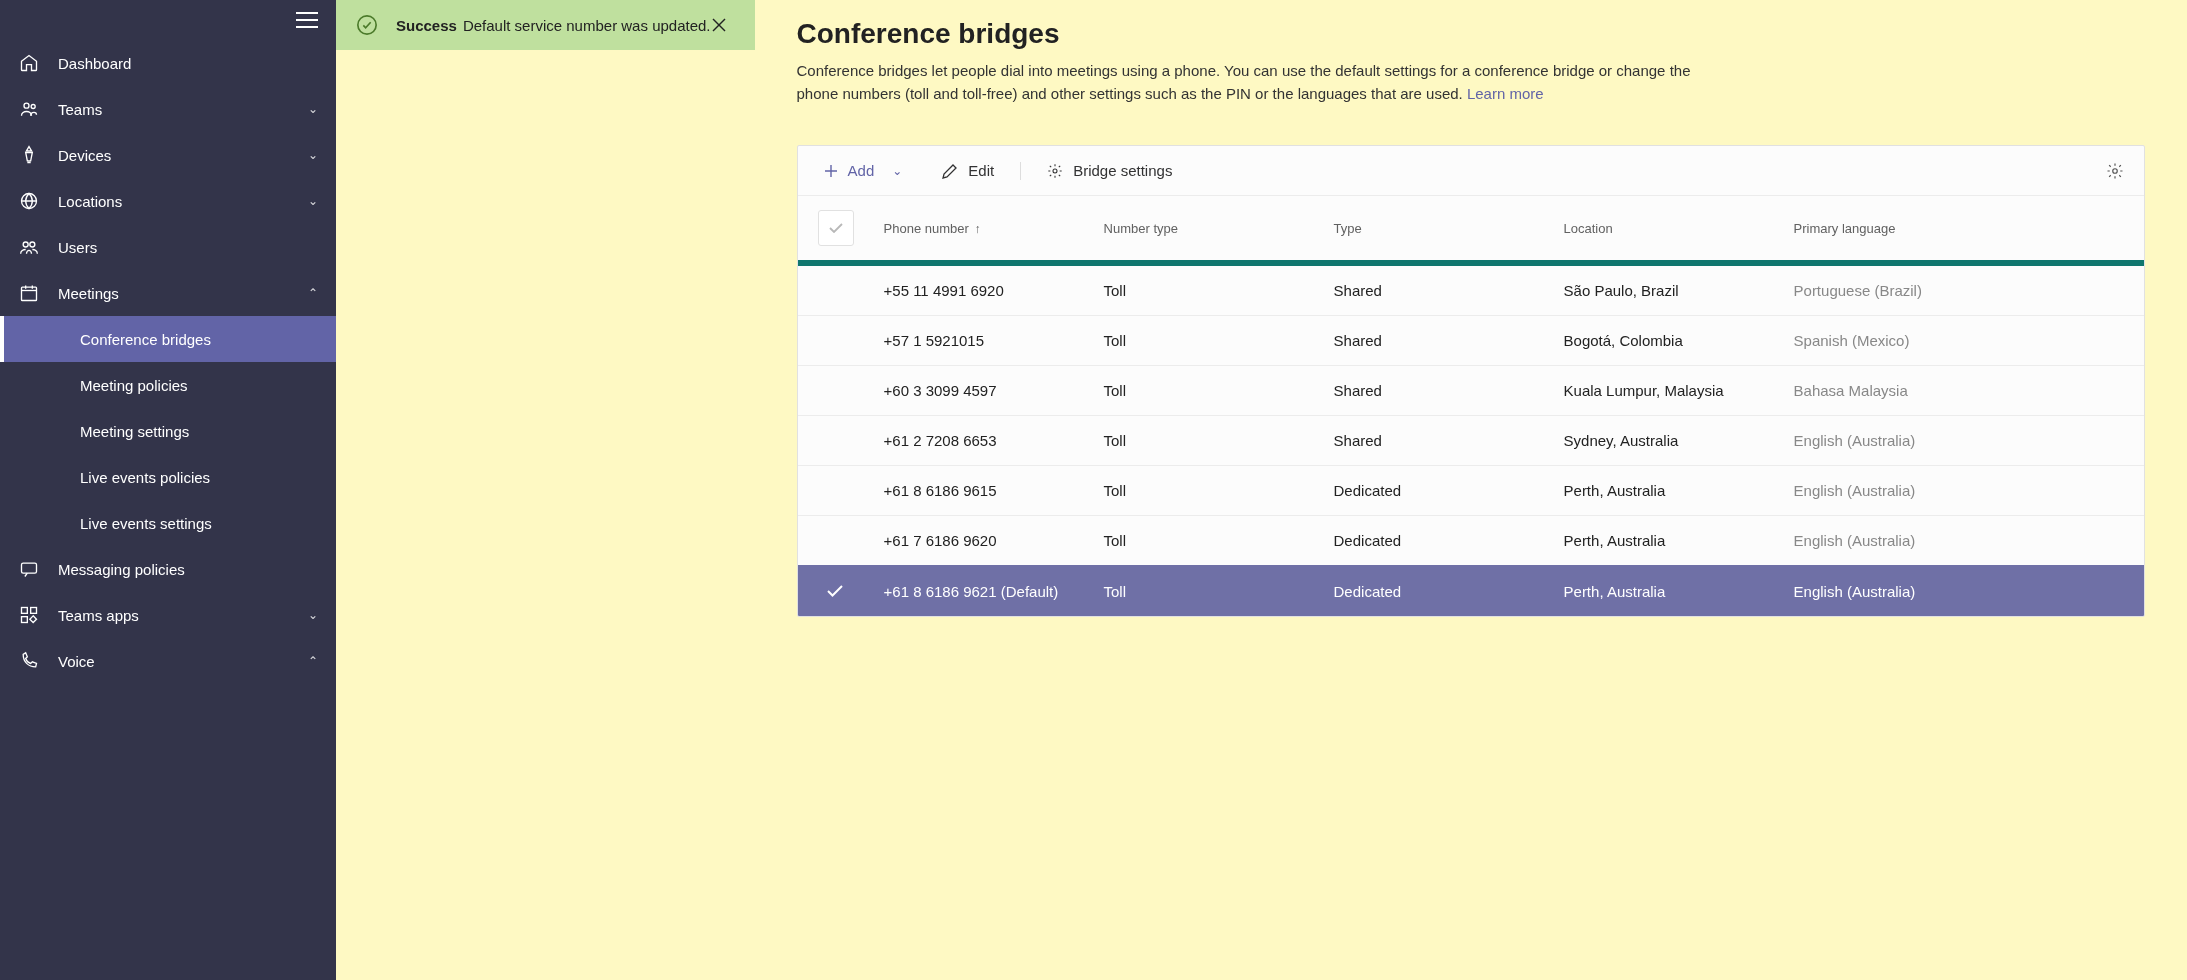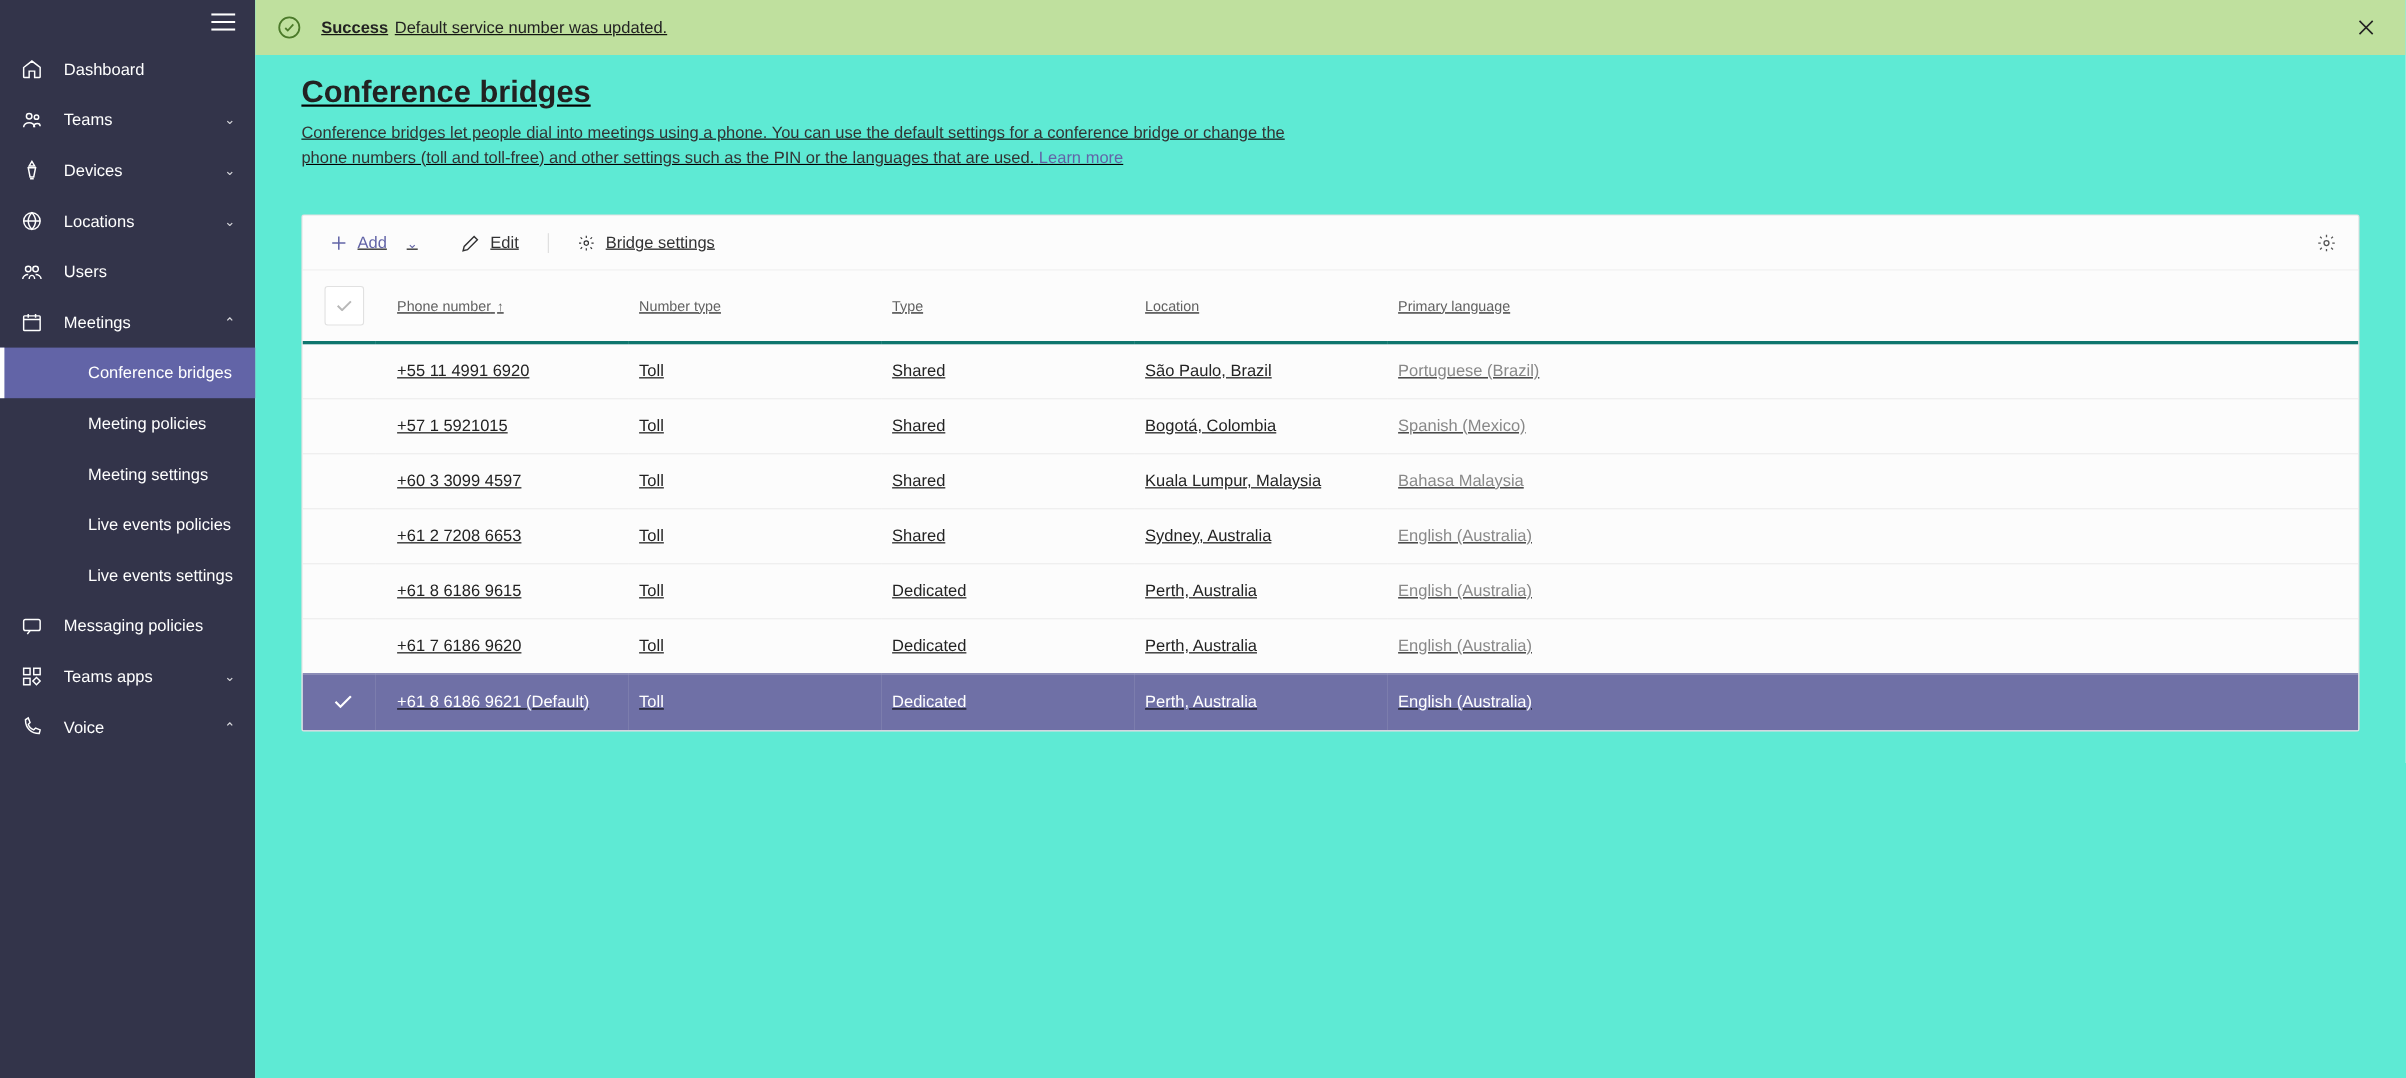--- a/index.html
+++ b/index.html
@@ -1,34 +1,34 @@
 <!DOCTYPE html>
 <html><head>
 <meta charset="utf-8">
 <style>
 * { box-sizing: border-box; margin: 0; padding: 0; }
 body { font-family: "Segoe UI", -apple-system, sans-serif; font-size: 14px; background: #f0f0f0; overflow: hidden; }
 .app { display: flex; height: 100vh; }
 
 
-.sidebar { width: 232px; background: #33344a; color: #fff; display: flex; flex-direction: column; flex-shrink: 0; }
+.sidebar { width: 336px; background: #33344a; color: #fff; display: flex; flex-direction: column; flex-shrink: 0; }
 .hamburger-row { height: 40px; display: flex; justify-content: flex-end; align-items: center; padding-right: 18px; }
 .hamburger { color: #fff; cursor: pointer; }
 .nav { list-style: none; }
 .nav-item { display: flex; align-items: center; padding: 0 18px; height: 46px; cursor: pointer; font-size: 15px; }
 .nav-item .nav-icon { width: 22px; height: 22px; margin-right: 18px; flex-shrink: 0; display: flex; align-items: center; justify-content: center; }
 .nav-item .nav-label { flex: 1; }
 .nav-item .chev { font-size: 12px; opacity: 0.8; }
 .subnav { list-style: none; }
 .subnav-item { display: flex; align-items: center; padding-left: 80px; height: 46px; cursor: pointer; font-size: 15px; position: relative; }
 .subnav-item.active { background: #6264a7; }
 .subnav-item.active::before { content: ""; position: absolute; left: 0; top: 0; bottom: 0; width: 4px; background: #fff; }
 
 
-.main { flex: 1; display: flex; flex-direction: column; background: #5eead4; overflow: hidden; text-decoration: underline; }
+.main { flex: 1; display: flex; flex-direction: row; background: #fef9c3; overflow: hidden; }
 .banner { background: #bfe09e; display: flex; align-items: center; padding: 0 28px 0 20px; height: 50px; color: #222; font-size: 15px; }
 .banner .check-circle { width: 22px; height: 22px; margin-right: 18px; flex-shrink: 0; }
 .banner strong { margin-right: 6px; }
 .banner .close { margin-left: auto; cursor: pointer; color: #222; }
 .content { padding: 18px 42px 0 42px; overflow: hidden; display: flex; flex-direction: column; flex: 1; }
 .page-title { font-size: 28px; font-weight: 700; color: #222; margin-bottom: 10px; }
 .page-desc { font-size: 15px; color: #333; line-height: 1.5; max-width: 900px; }
 .page-desc a { color: #6264a7; text-decoration: none; cursor: pointer; }
 .table-card { margin-top: 40px; background: #fcfcfc; border: 1px solid #e1e1e1; border-radius: 2px; display: flex; flex-direction: column; overflow: hidden; }
 
@@ -38,21 +38,21 @@
 .tb-btn.primary { color: #6264a7; justify-content: space-between; }
 .tb-btn .ic { margin-right: 10px; display: inline-flex; }
 .tb-add { margin-right: 8px; }
 .tb-chev { color: #6264a7; font-size: 12px; margin-right: 30px; cursor: pointer; padding: 4px; }
 .tb-edit { margin-right: 20px; }
 .sep { width: 1px; height: 18px; background: #ddd; margin-right: 20px; }
 .tb-gear { margin-left: auto; color: #555; cursor: pointer; }
 
 
 .tbl { width: 100%; border-collapse: collapse; }
-.thead-row th { text-align: left; font-weight: 400; color: #616161; font-size: 13px; padding: 14px 10px; border-bottom: 3px solid #0f766e; background: #fcfcfc; }
+.thead-row th { text-align: left; font-weight: 400; color: #616161; font-size: 13px; padding: 14px 10px; border-bottom: 6px solid #0f766e; background: #fcfcfc; }
 .th-check { width: 60px; padding-left: 20px !important; }
 .checkall-box { width: 36px; height: 36px; background: #fff; border: 1px solid #e1e1e1; border-radius: 3px; display: flex; align-items: center; justify-content: center; color: #9b9b9b; cursor: pointer; }
 .sort-arrow { font-size: 12px; margin-left: 2px; }
 .tbody-row td { padding: 16px 10px; font-size: 15px; border-top: 1px solid #ececec; color: #222; }
 .tbody-row td.dim { color: #888; }
 .tbody-row.selected { background: #6f70a6; color: #fff; }
 .tbody-row.selected td { color: #fff; border-top-color: #6f70a6; }
 .td-check { width: 60px; padding-left: 28px !important; }
 .row-check { width: 18px; height: 18px; display: inline-flex; align-items: center; justify-content: center; }
 .col-phone { width: 230px; padding-left: 20px !important; }

